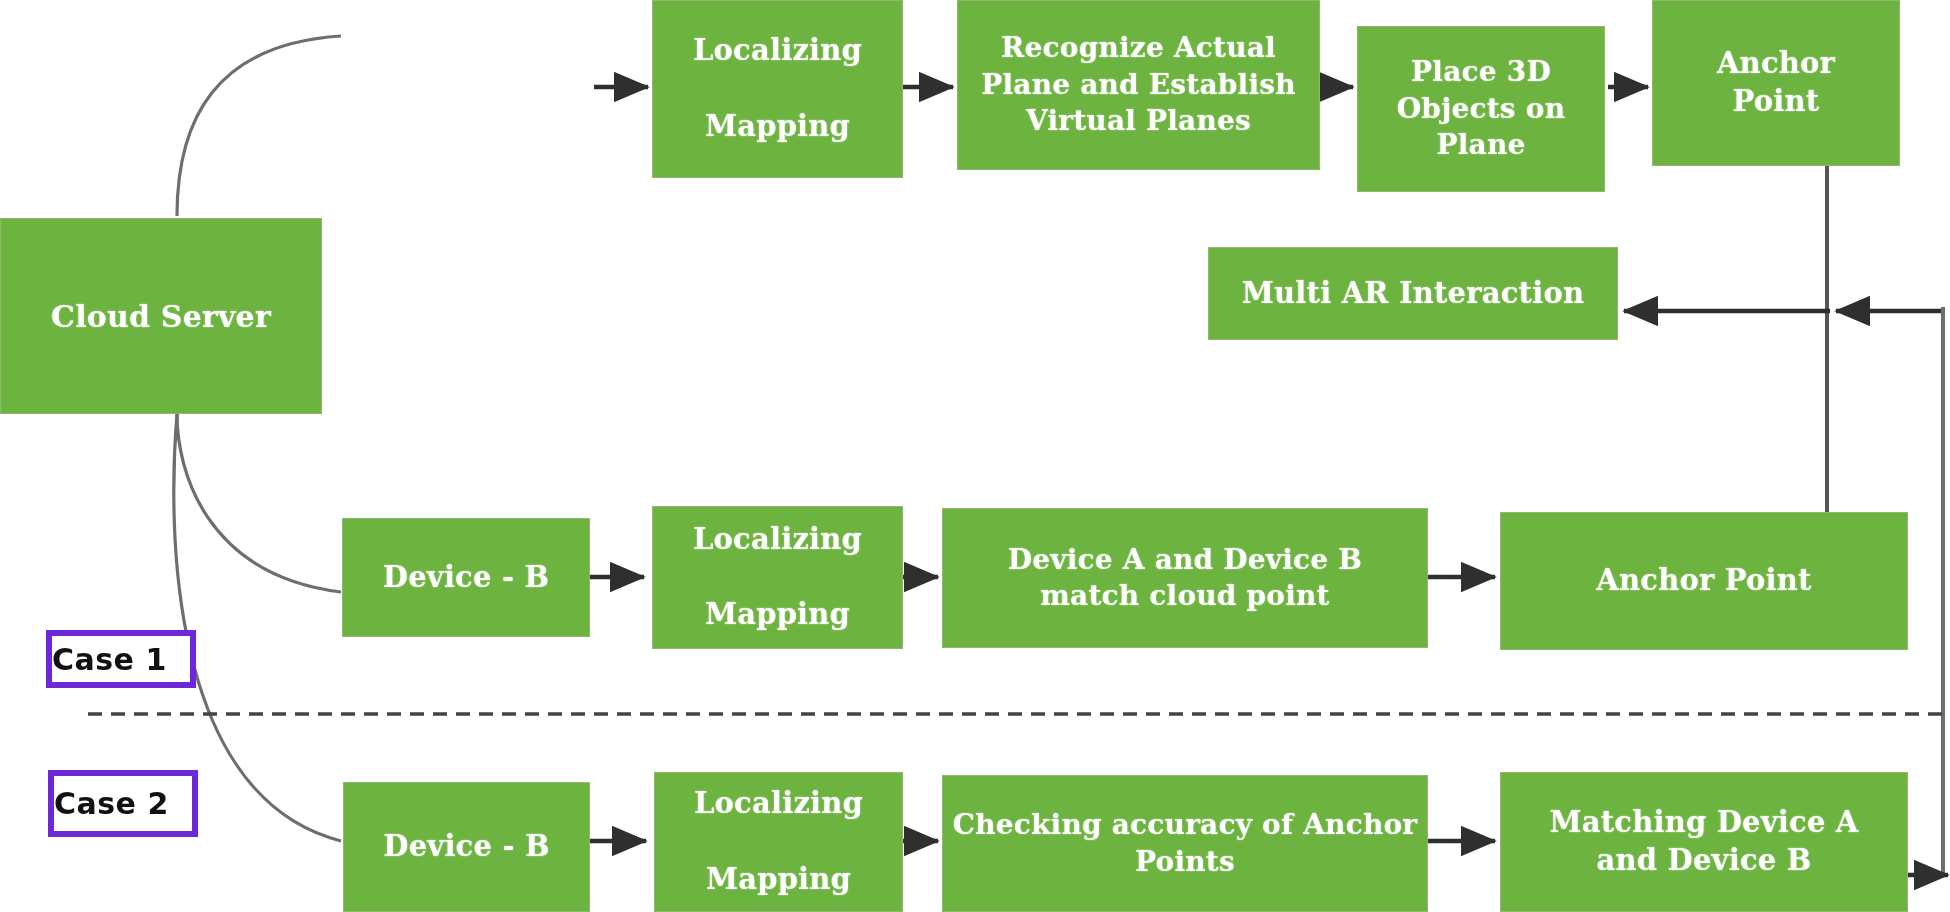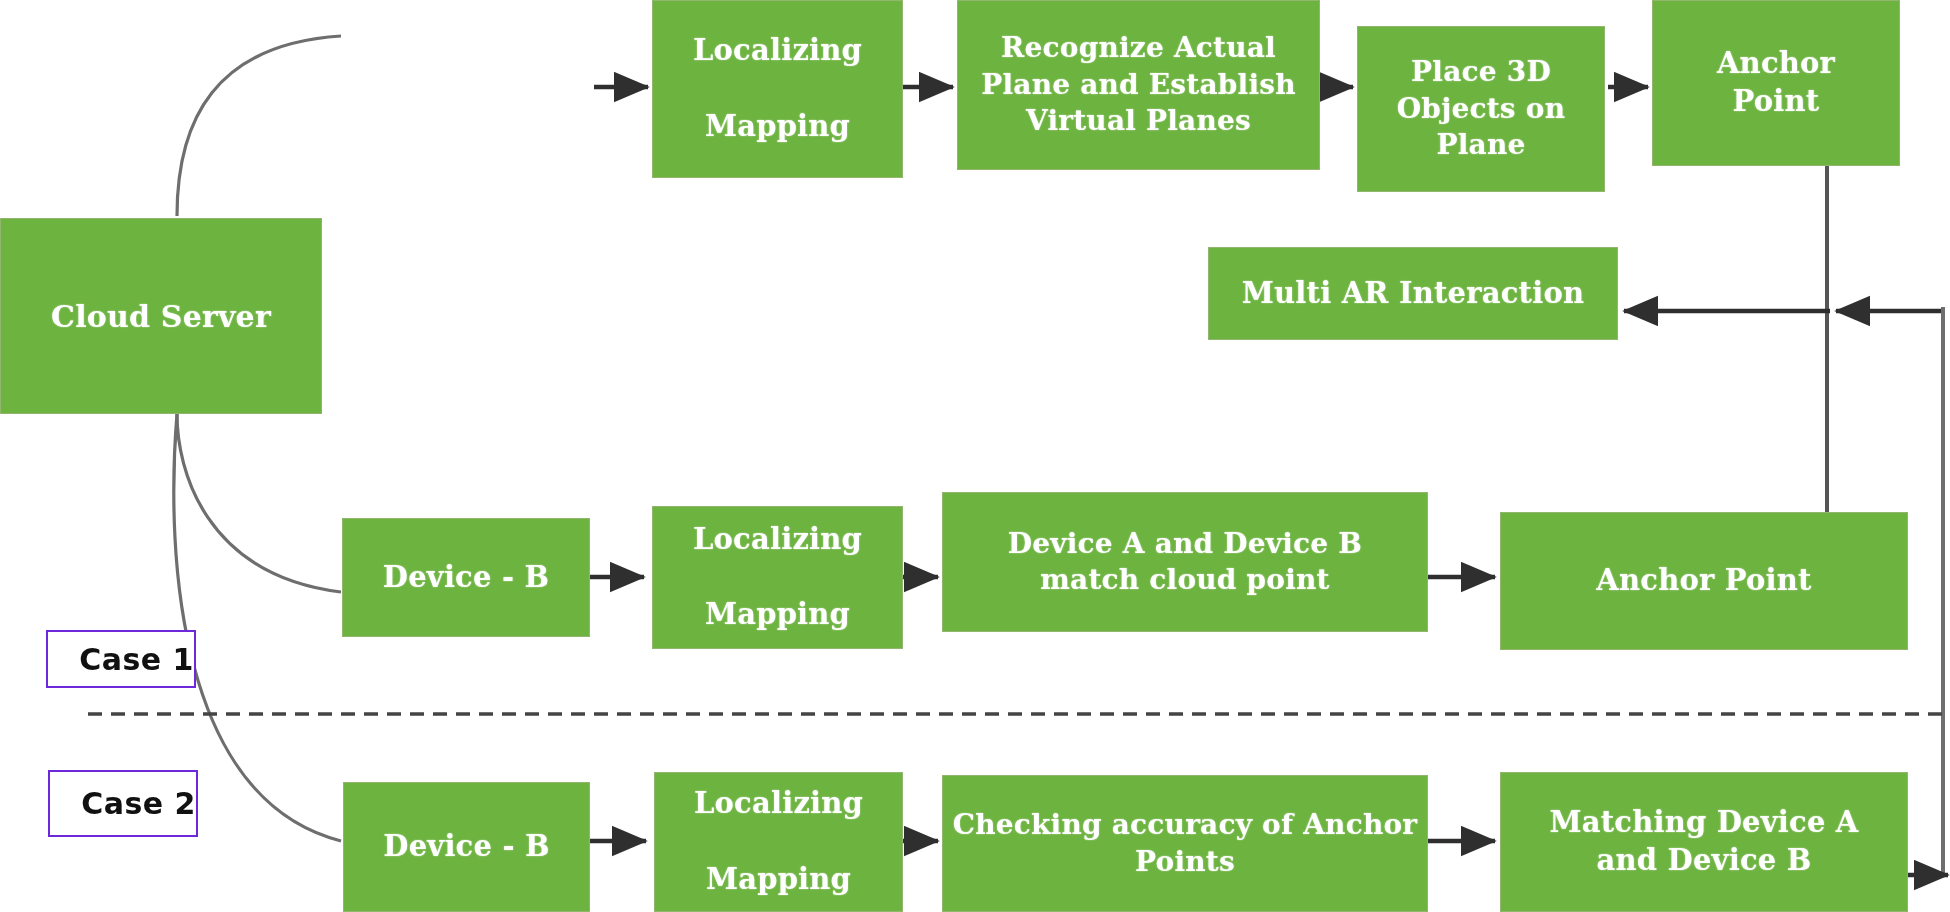--- a/index.html
+++ b/index.html
@@ -42,25 +42,25 @@
     letter-spacing: 0.2px;
     padding: 8px 8px;
   }
   .node .label {
     white-space: pre-line;
     display: block;
   }
   .case-tag {
     position: absolute;
     background: #ffffff;
-    border: 2px solid #6d28d9;
+    border: 6px solid #6d28d9;
     box-sizing: border-box;
     display: flex;
     align-items: center;
-    justify-content: flex-end;
+    justify-content: flex-start;
     font-family: "DejaVu Sans", sans-serif;
     font-weight: bold;
     color: #111111;
     letter-spacing: 0.5px;
   }
   .f30 { font-size: 30px; }
   .f29 { font-size: 29px; }
   .f28 { font-size: 28px; }
 </style>
 </head>
@@ -141,21 +141,21 @@
   <div class="node f29" style="left:342px; top:518px; width:248px; height:119px;">
     <span class="label">Device - B</span>
   </div>
 
   <div class="node f29" style="left:652px; top:506px; width:251px; height:143px;">
     <span class="label">Localizing
 
 Mapping</span>
   </div>
 
-  <div class="node f28" style="left:942px; top:492px; width:486px; height:140px;">
+  <div class="node f28" style="left:942px; top:508px; width:486px; height:140px;">
     <span class="label">Device A and Device B
 match cloud point</span>
   </div>
 
   <div class="node f29" style="left:1500px; top:512px; width:408px; height:138px;">
     <span class="label">Anchor Point</span>
   </div>
 
   <div class="case-tag f30" style="left:46px; top:630px; width:150px; height:58px;">
     <span>Case 1</span>

